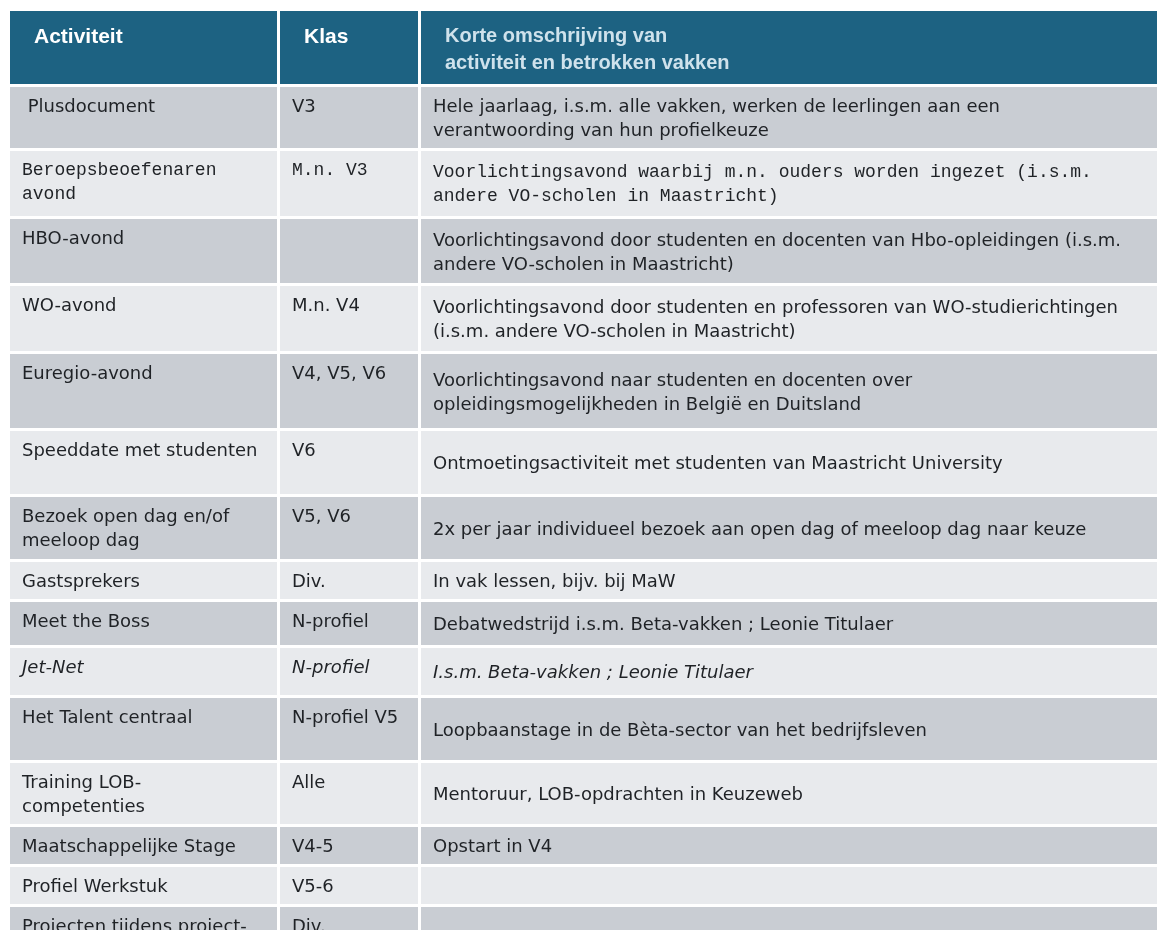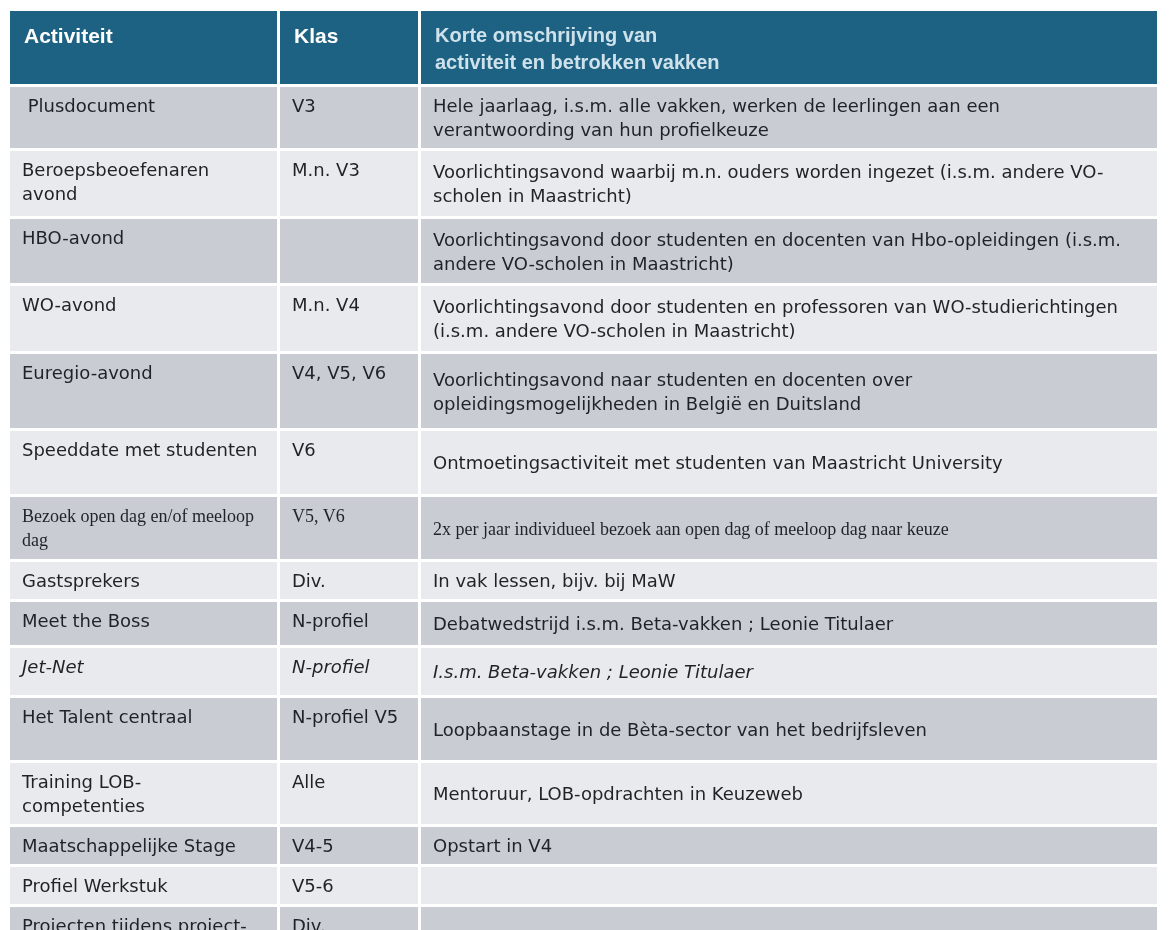--- a/index.html
+++ b/index.html
@@ -30,21 +30,21 @@
   }
   col.c-act  { width: 267px; }
   col.c-klas { width: 138px; }
   col.c-desc { width: auto; }
   thead tr { height: 65px; }
   th {
     background: var(--header-bg);
     color: var(--header-text);
     text-align: left;
     vertical-align: top;
-    padding: 11px 14px 8px 14px;
+    padding: 11px 14px 8px 24px;
     font-family: "Liberation Sans", sans-serif;
     font-weight: 700;
     font-size: 21px;
     line-height: 27px;
   }
   th.desc-head {
     font-weight: 700;
     font-size: 20px;
     color: var(--header-subtext);
     white-space: pre-line;
@@ -54,26 +54,26 @@
     font-size: 18px;
     line-height: 24px;
     padding: 7px 16px 6px 12px;
     vertical-align: top;
     overflow: hidden;
   }
   td.desc { vertical-align: middle; }
   tbody tr:nth-child(odd)  td { background: var(--row-dark); }
   tbody tr:nth-child(even) td { background: var(--row-light); }
   tbody tr:nth-child(1)  { height: 60px; }
-  tbody tr:nth-child(2)  { height: 65px; }
+  tbody tr:nth-child(2)  { height: 65px; font-family: Liberation Mono, monospace; }
   tbody tr:nth-child(3)  { height: 64px; }
   tbody tr:nth-child(4)  { height: 65px; }
   tbody tr:nth-child(5)  { height: 74px; }
   tbody tr:nth-child(6)  { height: 63px; }
-  tbody tr:nth-child(7)  { height: 62px; font-family: Liberation Serif, serif; }
+  tbody tr:nth-child(7)  { height: 62px; }
   tbody tr:nth-child(8)  { height: 33px; }
   tbody tr:nth-child(9)  { height: 43px; }
   tbody tr:nth-child(10) { height: 47px; font-style: italic; }
   tbody tr:nth-child(11) { height: 62px; }
   tbody tr:nth-child(12) { height: 48px; margin-left: 44px; }
   tbody tr:nth-child(13) { height: 32px; }
   tbody tr:nth-child(14) { height: 32px; }
   tbody tr:nth-child(15) { height: 42px; }
 </style>
 </head>

